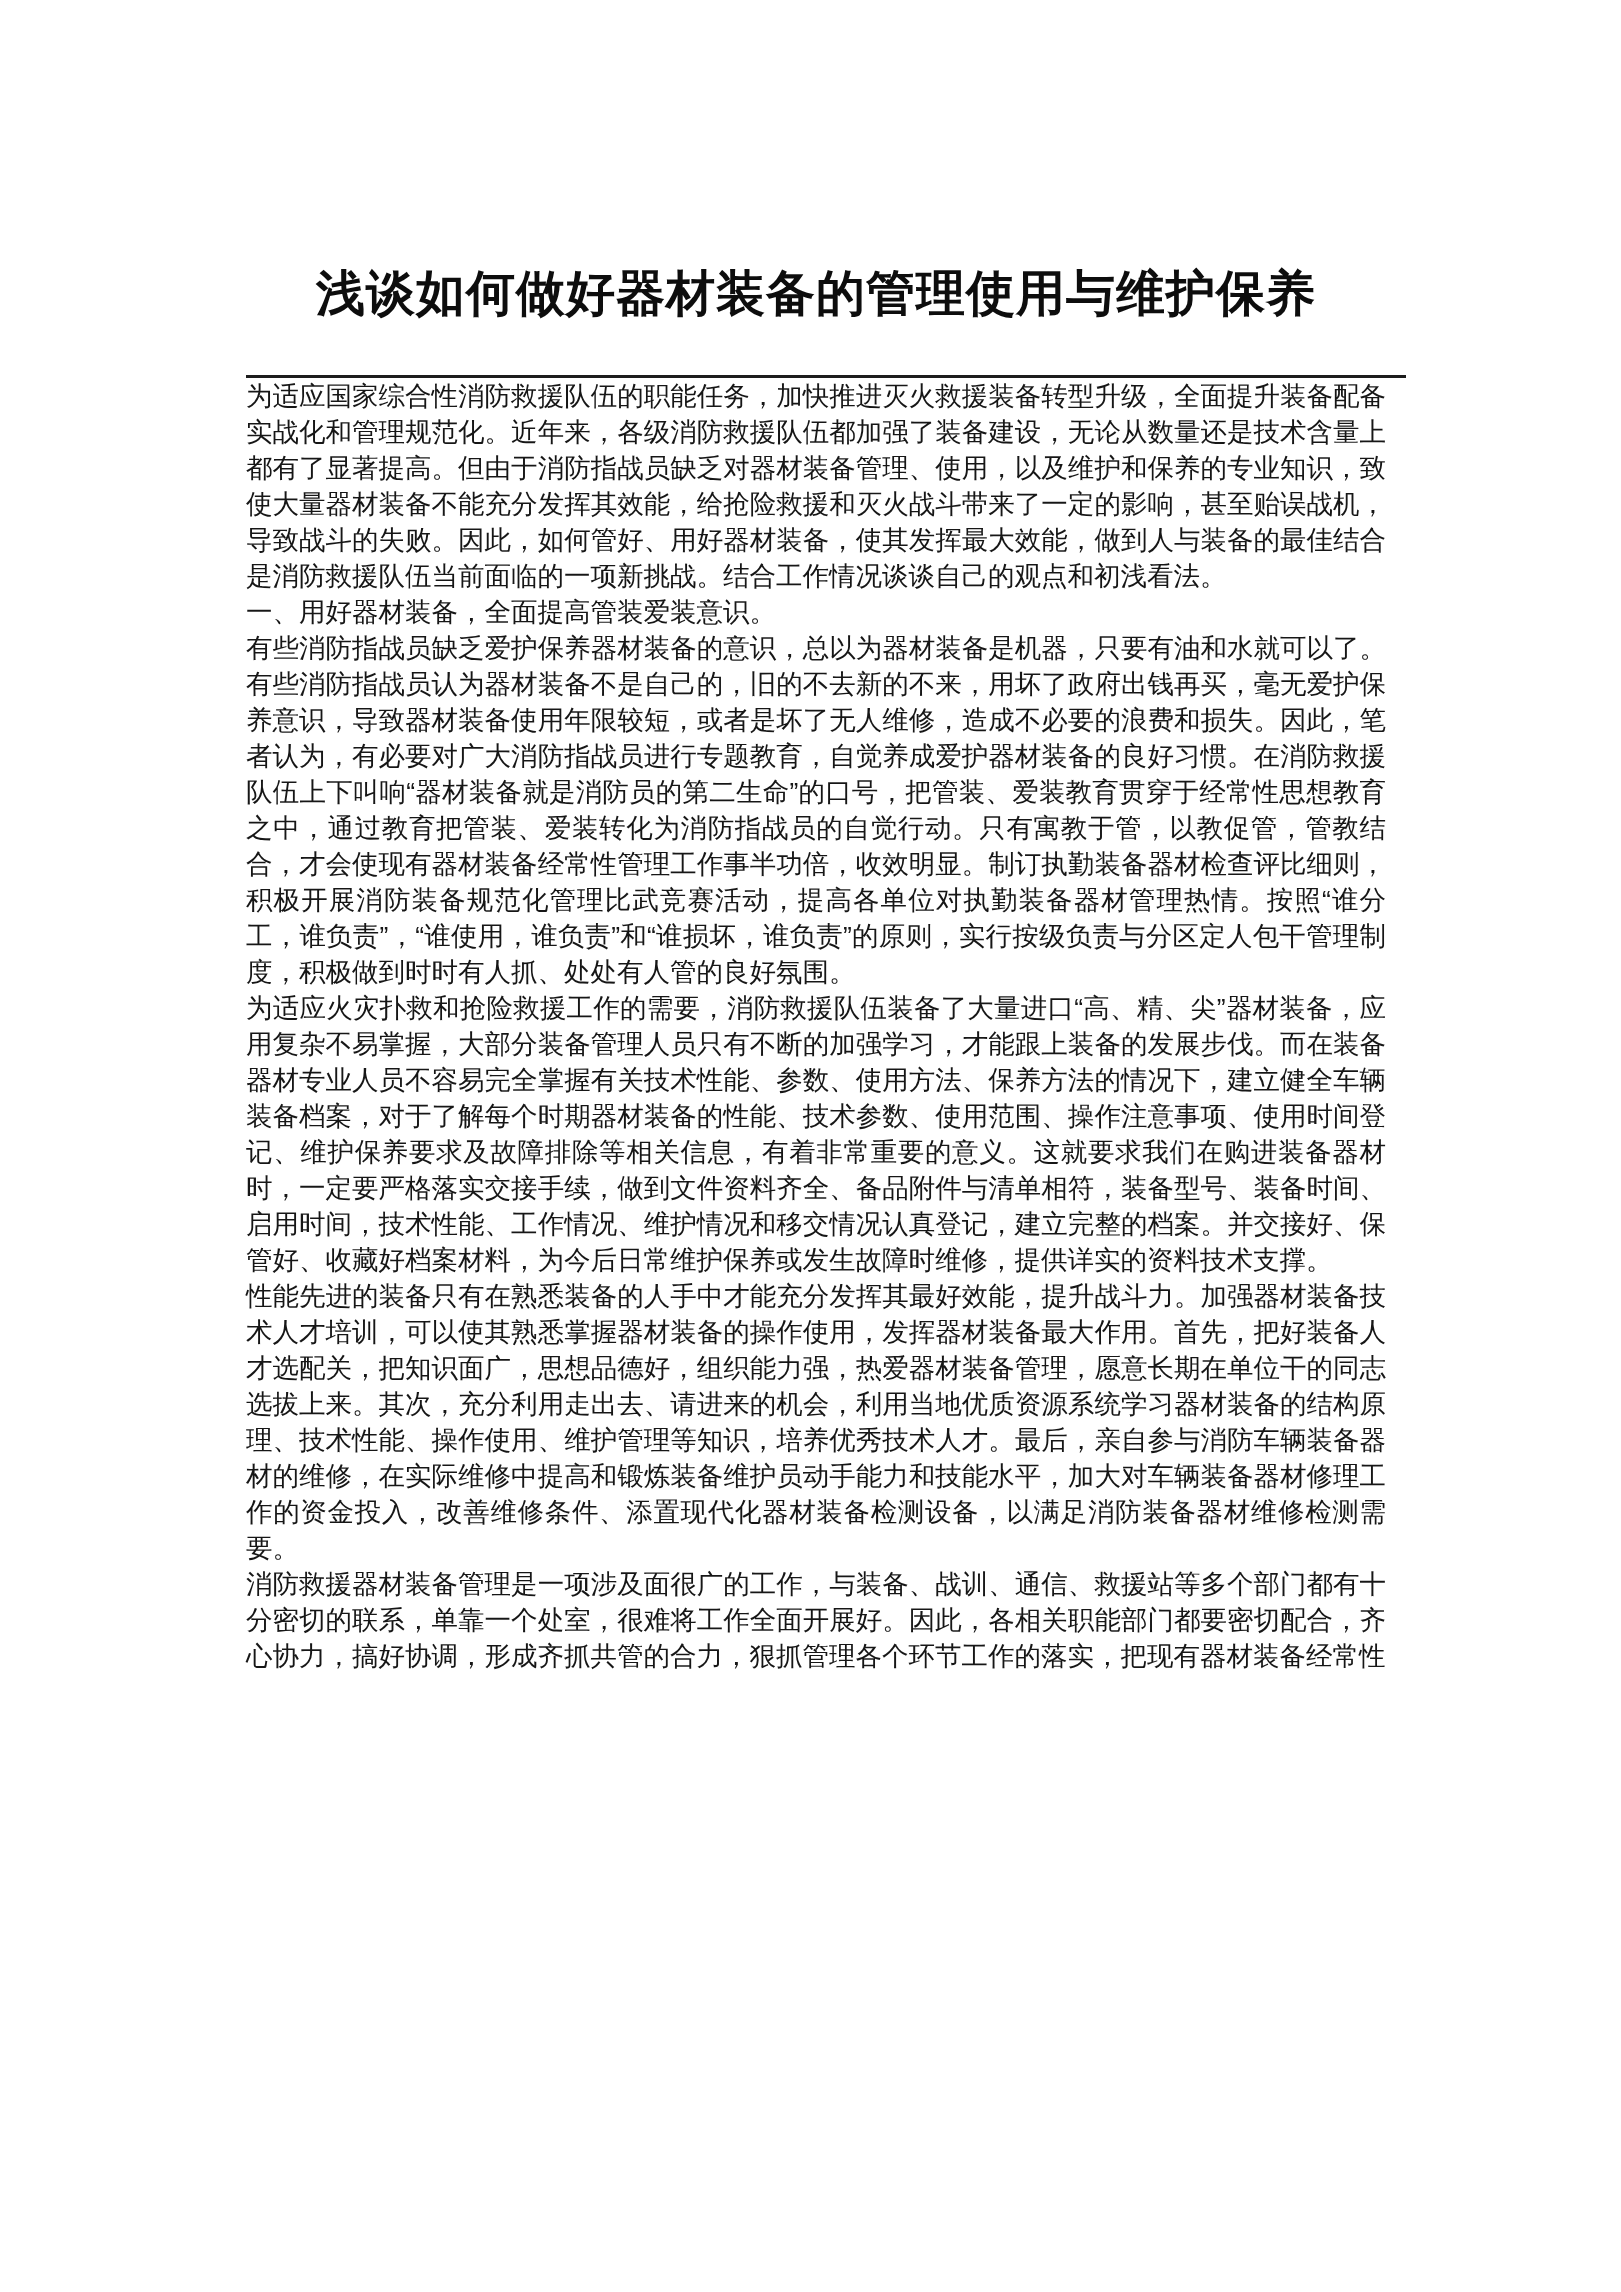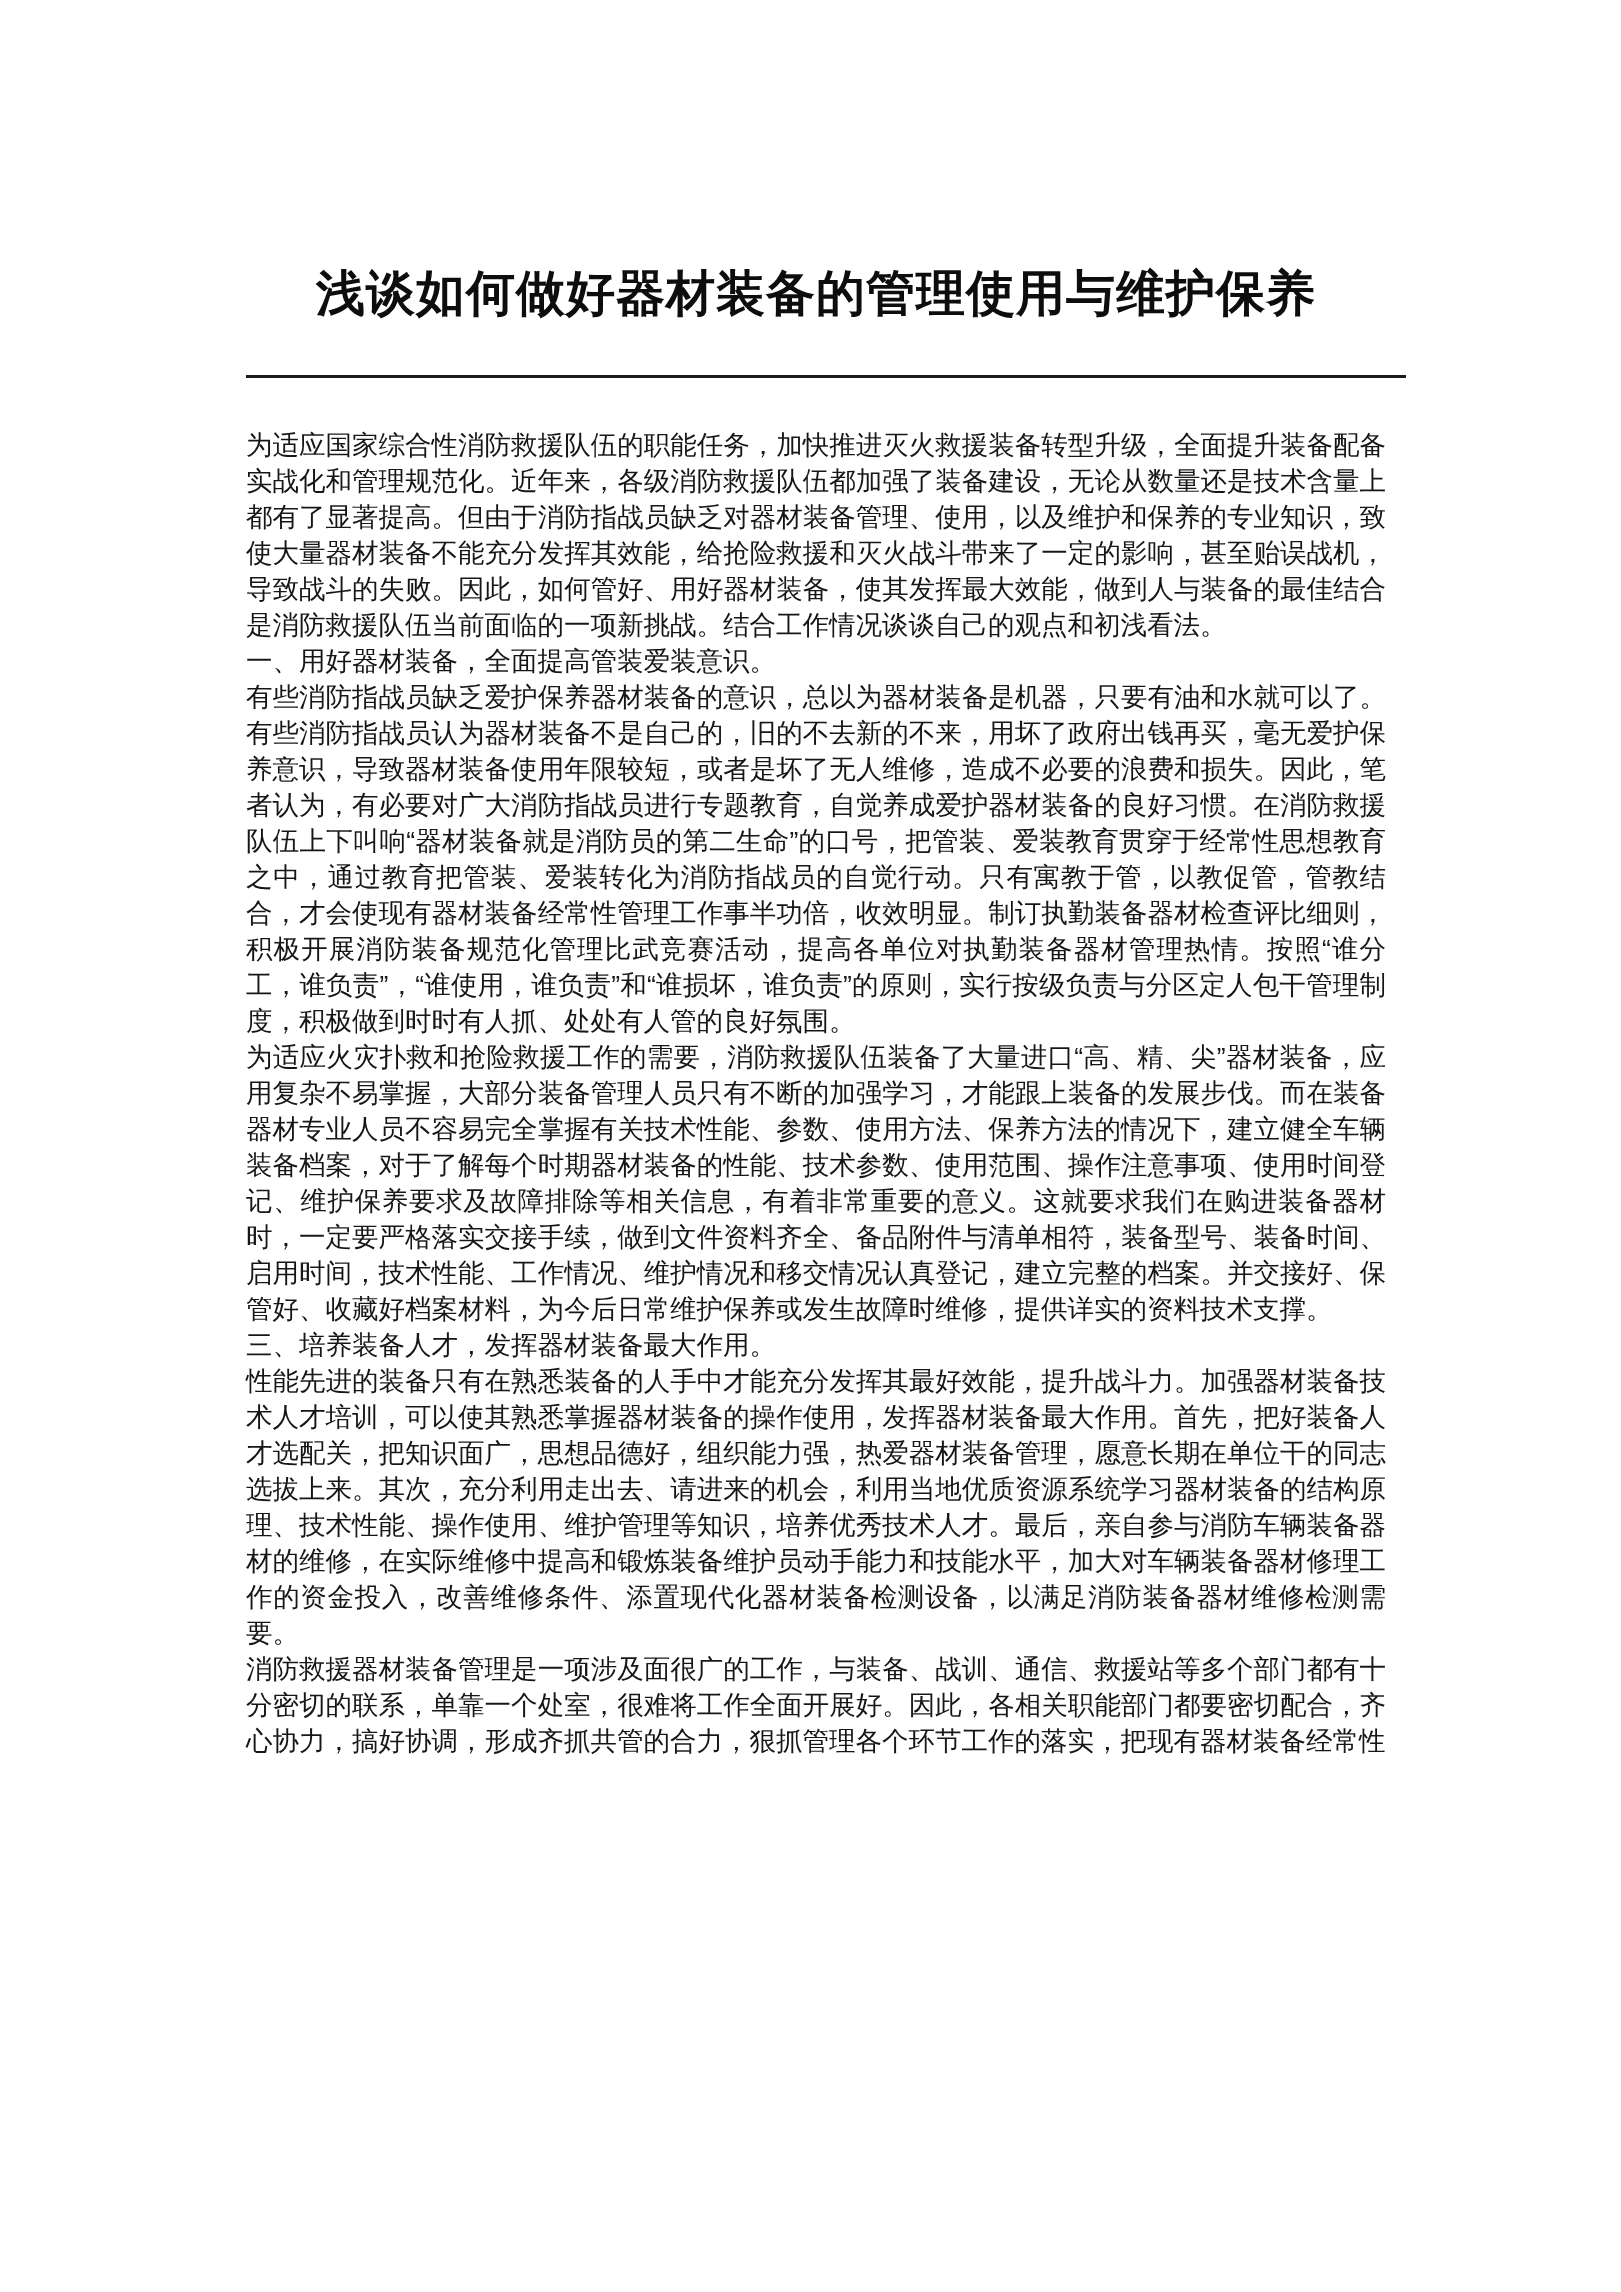--- a/index.html
+++ b/index.html
@@ -30,21 +30,20 @@
     text-align: center;
     letter-spacing: 1px;
     color: #0d0d0d;
   }
   .title-rule {
     border: none;
     border-top: 3.9px solid #1c1c1c;
     margin: 51px -19.6px 0 0;
   }
   .doc-body {
-    margin-top: 49px;
     font-size: 26.5px;
     line-height: 36px;
     text-align: justify;
     text-justify: inter-ideograph;
     color: #161616;
   }
   .doc-body p {
     margin: 0;
     padding: 0;
   }
@@ -61,21 +60,20 @@
   <div class="doc-body">
     <p>为适应国家综合性消防救援队伍的职能任务，加快推进灭火救援装备转型升级，全面提升装备配备实战化和管理规范化。近年来，各级消防救援队伍都加强了装备建设，无论从数量还是技术含量上都有了显著提高。但由于消防指战员缺乏对器材装备管理、使用，以及维护和保养的专业知识，致使大量器材装备不能充分发挥其效能，给抢险救援和灭火战斗带来了一定的影响，甚至贻误战机，导致战斗的失败。因此，如何管好、用好器材装备，使其发挥最大效能，做到人与装备的最佳结合是消防救援队伍当前面临的一项新挑战。结合工作情况谈谈自己的观点和初浅看法。</p>
 
     <p>一、用好器材装备，全面提高管装爱装意识。</p>
 
     <p>有些消防指战员缺乏爱护保养器材装备的意识，总以为器材装备是机器，只要有油和水就可以了。有些消防指战员认为器材装备不是自己的，旧的不去新的不来，用坏了政府出钱再买，毫无爱护保养意识，导致器材装备使用年限较短，或者是坏了无人维修，造成不必要的浪费和损失。因此，笔者认为，有必要对广大消防指战员进行专题教育，自觉养成爱护器材装备的良好习惯。在消防救援队伍上下叫响“器材装备就是消防员的第二生命”的口号，把管装、爱装教育贯穿于经常性思想教育之中，通过教育把管装、爱装转化为消防指战员的自觉行动。只有寓教于管，以教促管，管教结合，才会使现有器材装备经常性管理工作事半功倍，收效明显。制订执勤装备器材检查评比细则，积极开展消防装备规范化管理比武竞赛活动，提高各单位对执勤装备器材管理热情。按照“谁分工，谁负责”，“谁使用，谁负责”和“谁损坏，谁负责”的原则，实行按级负责与分区定人包干管理制度，积极做到时时有人抓、处处有人管的良好氛围。</p>
 
 
     <p>为适应火灾扑救和抢险救援工作的需要，消防救援队伍装备了大量进口“高、精、尖”器材装备，应用复杂不易掌握，大部分装备管理人员只有不断的加强学习，才能跟上装备的发展步伐。而在装备器材专业人员不容易完全掌握有关技术性能、参数、使用方法、保养方法的情况下，建立健全车辆装备档案，对于了解每个时期器材装备的性能、技术参数、使用范围、操作注意事项、使用时间登记、维护保养要求及故障排除等相关信息，有着非常重要的意义。这就要求我们在购进装备器材时，一定要严格落实交接手续，做到文件资料齐全、备品附件与清单相符，装备型号、装备时间、启用时间，技术性能、工作情况、维护情况和移交情况认真登记，建立完整的档案。并交接好、保管好、收藏好档案材料，为今后日常维护保养或发生故障时维修，提供详实的资料技术支撑。</p>
 
-    <p>三、培养装备人才，发挥器材装备最大作用。</p>
 
     <p>性能先进的装备只有在熟悉装备的人手中才能充分发挥其最好效能，提升战斗力。加强器材装备技术人才培训，可以使其熟悉掌握器材装备的操作使用，发挥器材装备最大作用。首先，把好装备人才选配关，把知识面广，思想品德好，组织能力强，热爱器材装备管理，愿意长期在单位干的同志选拔上来。其次，充分利用走出去、请进来的机会，利用当地优质资源系统学习器材装备的结构原理、技术性能、操作使用、维护管理等知识，培养优秀技术人才。最后，亲自参与消防车辆装备器材的维修，在实际维修中提高和锻炼装备维护员动手能力和技能水平，加大对车辆装备器材修理工作的资金投入，改善维修条件、添置现代化器材装备检测设备，以满足消防装备器材维修检测需要。</p>
 
 
     <p>消防救援器材装备管理是一项涉及面很广的工作，与装备、战训、通信、救援站等多个部门都有十分密切的联系，单靠一个处室，很难将工作全面开展好。因此，各相关职能部门都要密切配合，齐心协力，搞好协调，形成齐抓共管的合力，狠抓管理各个环节工作的落实，把现有器材装备经常性</p>
   </div>
 
 </div>
 
 

